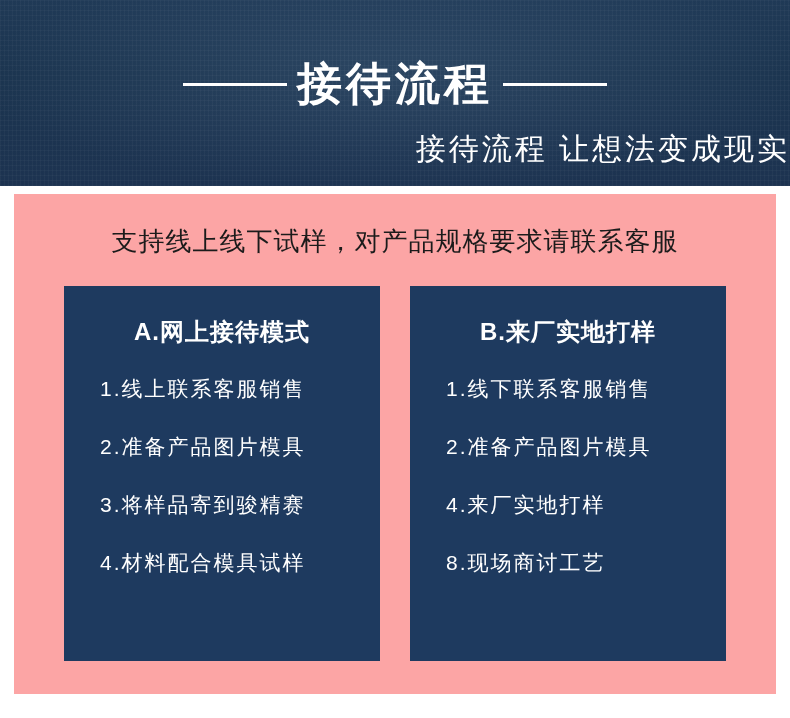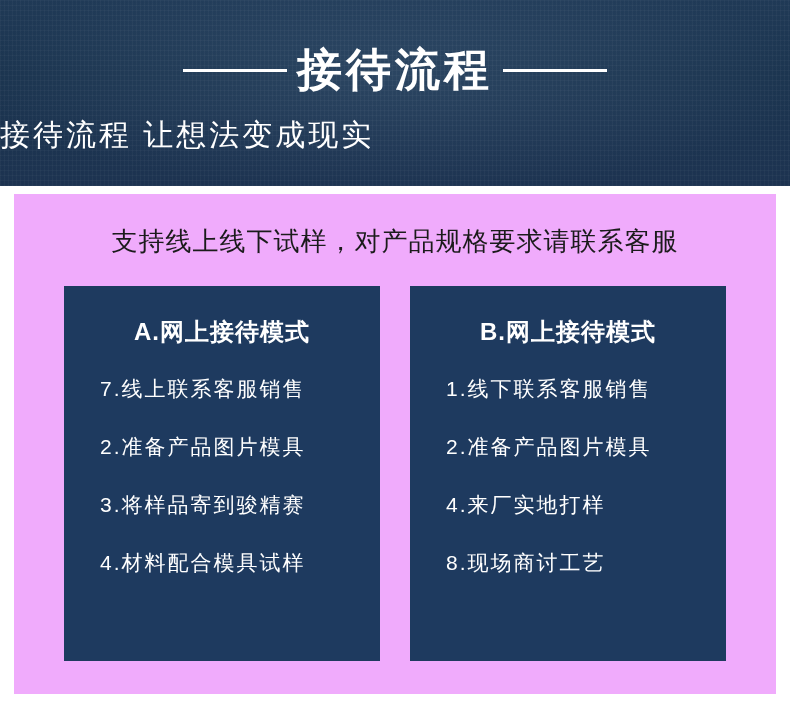--- a/index.html
+++ b/index.html
@@ -34,22 +34,22 @@
   .banner::after {
     content: "";
     position: absolute;
     left: 0; top: 0; right: 0; bottom: 0;
     background: radial-gradient(ellipse at 50% 40%, rgba(255,255,255,0.06) 0%, rgba(0,0,0,0.10) 75%);
     pointer-events: none;
   }
   .banner-inner {
     position: relative;
     z-index: 2;
-    text-align: left;
-    padding-top: 42px;
+    text-align: right;
+    padding-top: 56px;
   }
   .title-row {
     display: flex;
     align-items: center;
     justify-content: center;
     gap: 10px;
   }
   .title-rule {
     display: block;
     width: 104px;
@@ -71,21 +71,21 @@
     color: #ffffff;
     letter-spacing: 3px;
     font-weight: normal;
   }
   
   .panel {
     position: relative;
     margin: 8px 14px 0 14px;
     width: 762px;
     height: 500px;
-    background: #f0abfc;
+    background: #fca5a5;
     box-sizing: border-box;
   }
   .panel-heading {
     text-align: center;
     font-size: 26px;
     line-height: 34px;
     color: #1b1b1b;
     padding-top: 30px;
     letter-spacing: 1px;
   }
@@ -146,28 +146,28 @@
     </div>
   </div>
 
   <div class="panel">
     <div class="panel-heading">支持线上线下试样，对产品规格要求请联系客服</div>
 
     <div class="cards">
 
       <div class="card">
         <div class="card-title">A.网上接待模式</div>
-        <div class="card-item">7.线上联系客服销售</div>
+        <div class="card-item">1.线上联系客服销售</div>
         <div class="card-item">2.准备产品图片模具</div>
         <div class="card-item">3.将样品寄到骏精赛</div>
         <div class="card-item">4.材料配合模具试样</div>
       </div>
 
       <div class="card">
-        <div class="card-title">B.网上接待模式</div>
+        <div class="card-title">B.来厂实地打样</div>
         <div class="card-item">1.线下联系客服销售</div>
         <div class="card-item">2.准备产品图片模具</div>
         <div class="card-item">4.来厂实地打样</div>
         <div class="card-item">8.现场商讨工艺</div>
       </div>
 
     </div>
   </div>
 
   <div class="bottom-strip"></div>

